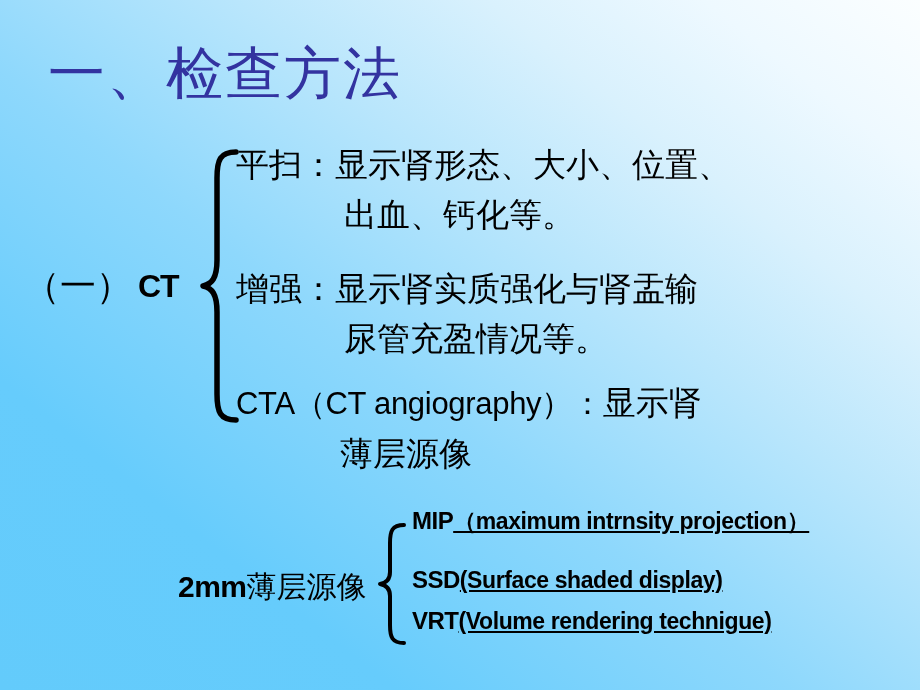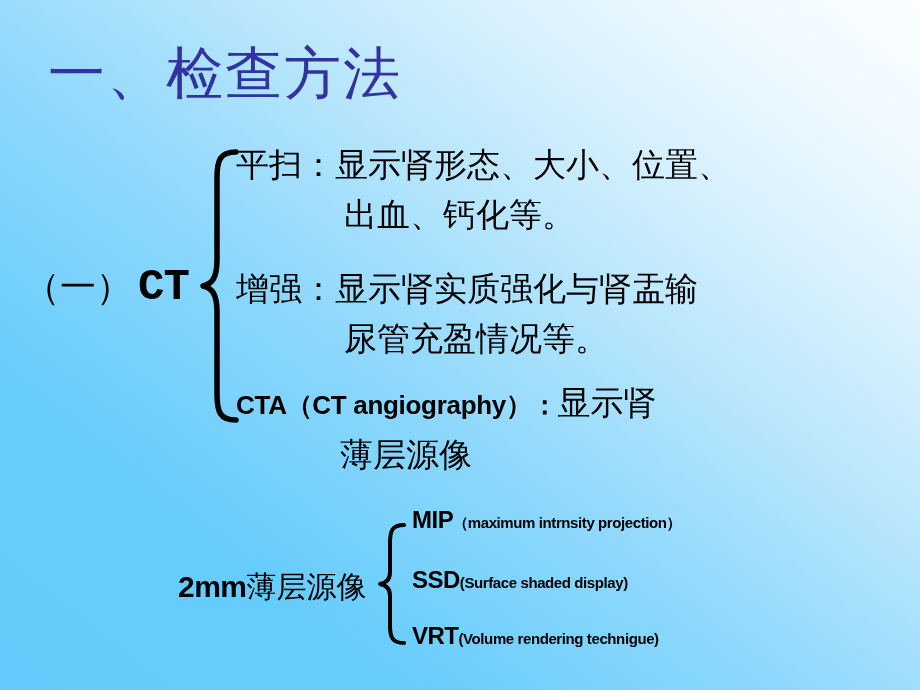--- a/index.html
+++ b/index.html
@@ -50,22 +50,22 @@
     top: 262px;
     white-space: nowrap;
     color: #000000;
   }
   #ct-label .paren {
     font-family: "Liberation Serif", "DejaVu Serif", serif;
     font-size: 36px;
     vertical-align: middle;
   }
   #ct-label .ct {
-    font-family: Liberation Mono, monospace;
-    font-size: 44px;
+    font-family: Liberation Sans, sans-serif;
+    font-size: 32px;
     font-weight: bold;
     vertical-align: middle;
     margin-left: 6px;
     letter-spacing: -1px;
   }
 
   .brace {
     position: absolute;
     pointer-events: none;
   }
@@ -80,22 +80,22 @@
     white-space: nowrap;
   }
   .ct-branch .ln2 { display: block; padding-left: 108px; }
 
   #branch-flat   { left: 236px; top: 140px; }
   #branch-enh    { left: 236px; top: 264px; }
   #branch-cta    { left: 236px; top: 378px; }
 
   #branch-cta .lead {
     font-family: "Liberation Sans", "DejaVu Sans", sans-serif;
-    font-weight: bold;
-    font-size: 26px;
+    font-weight: normal;
+    font-size: 31px;
     letter-spacing: -0.3px;
   }
   #branch-cta .tail {
     font-family: Liberation Sans, sans-serif;
     font-size: 33px;
   }
   #branch-cta .ln2 { padding-left: 104px; }
 
   
   #thin-label {
@@ -119,25 +119,25 @@
 
   .mode-row {
     position: absolute;
     left: 412px;
     white-space: nowrap;
     color: #000000;
     font-family: "Liberation Sans", "DejaVu Sans", sans-serif;
     font-weight: bold;
   }
   .mode-row .abbr { font-size: 24px; letter-spacing: -0.5px; }
-  .mode-row .full { font-size: 15px; letter-spacing: -0.4px; }
+  .mode-row .full { font-size: 23px; letter-spacing: -0.4px; text-decoration: underline; }
 
   #row-mip { top: 506px; }
   #row-ssd { top: 566px; }
-  #row-vrt { top: 622px; }
+  #row-vrt { top: 607px; }
 </style>
 </head>
 <body>
 
 <div id="slide">
 
   <div id="title">一、检查方法</div>
 
   <div id="ct-label">
     <span class="paren">（一）</span><span class="ct">CT</span>

